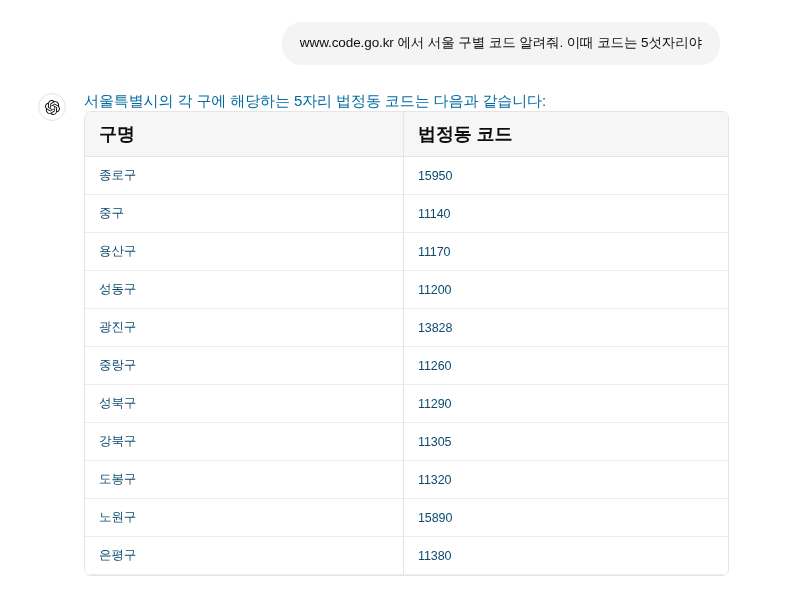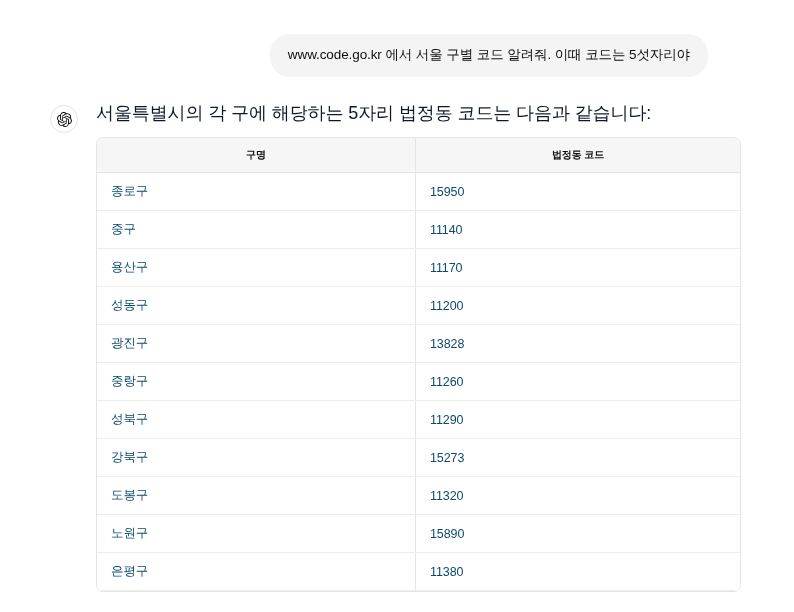--- a/index.html
+++ b/index.html
@@ -14,21 +14,21 @@
     font-family: "Liberation Sans", "DejaVu Sans", sans-serif;
     color: #0d0d0d;
     -webkit-font-smoothing: antialiased;
   }
 
   .conversation {
     width: 794px;
     height: 612px;
     position: relative;
     box-sizing: border-box;
-    padding: 16px;
+    padding: 4px;
   }
 
   
   .user-row {
     display: flex;
     justify-content: flex-end;
     padding: 18px 70px 0 70px;
     box-sizing: border-box;
   }
   .user-bubble {
@@ -62,49 +62,48 @@
     margin-top: 2px;
   }
   .avatar svg { display: block; }
 
   .assistant-content {
     margin-left: 18px;
     flex: 1;
     min-width: 0;
   }
   .assistant-text {
-    font-size: 18px;
+    font-size: 15px;
     line-height: 20px;
-    color: #0f172a;
-    letter-spacing: -0.1px;
-    margin-bottom: 14px;
+    color: #0369a1;
+    letter-spacing: -0.1px;
   }
 
   
   .table-wrap {
     border: 1px solid #e5e5e5;
     border-radius: 7px;
     overflow: hidden;
     width: 645px;
     box-sizing: border-box;
   }
   table.code-table {
     border-collapse: collapse;
     width: 100%;
     table-layout: fixed;
     font-size: 12.5px;
   }
   table.code-table th {
     background: #f6f6f6;
-    text-align: center;
+    text-align: left;
     font-weight: bold;
     color: #0d0d0d;
     padding: 10px 14px;
     border-bottom: 1px solid #e5e5e5;
-    font-size: 10px;
+    font-size: 18px;
     letter-spacing: -0.1px;
   }
   table.code-table td {
     padding: 10px 14px;
     border-bottom: 1px solid #ececec;
     border-top: none;
     color: #0c4a6e;
     letter-spacing: -0.1px;
     background: #ffffff;
   }
@@ -170,21 +169,21 @@
             <tr>
               <td>중랑구</td>
               <td>11260</td>
             </tr>
             <tr>
               <td>성북구</td>
               <td>11290</td>
             </tr>
             <tr>
               <td>강북구</td>
-              <td>15273</td>
+              <td>11305</td>
             </tr>
             <tr>
               <td>도봉구</td>
               <td>11320</td>
             </tr>
             <tr>
               <td>노원구</td>
               <td>15890</td>
             </tr>
             <tr>

